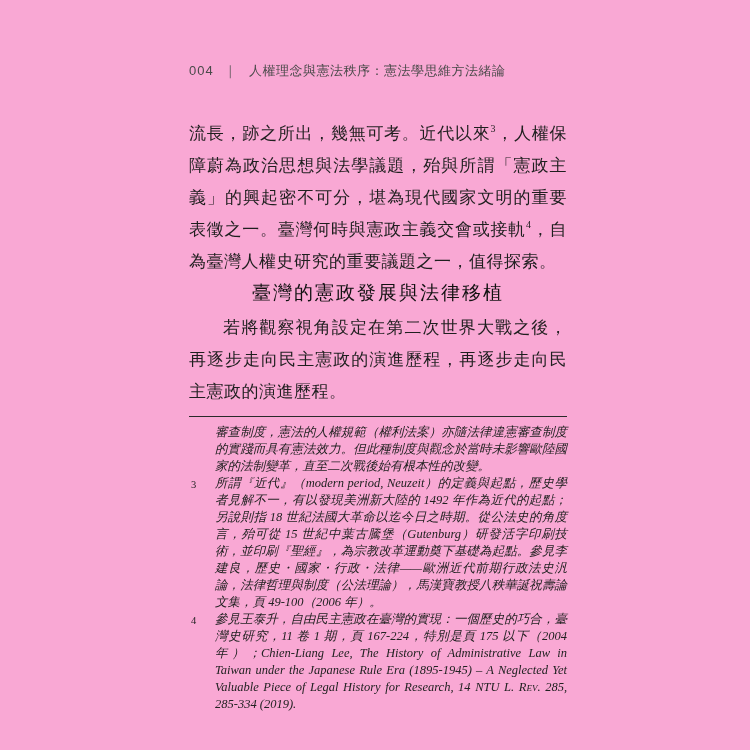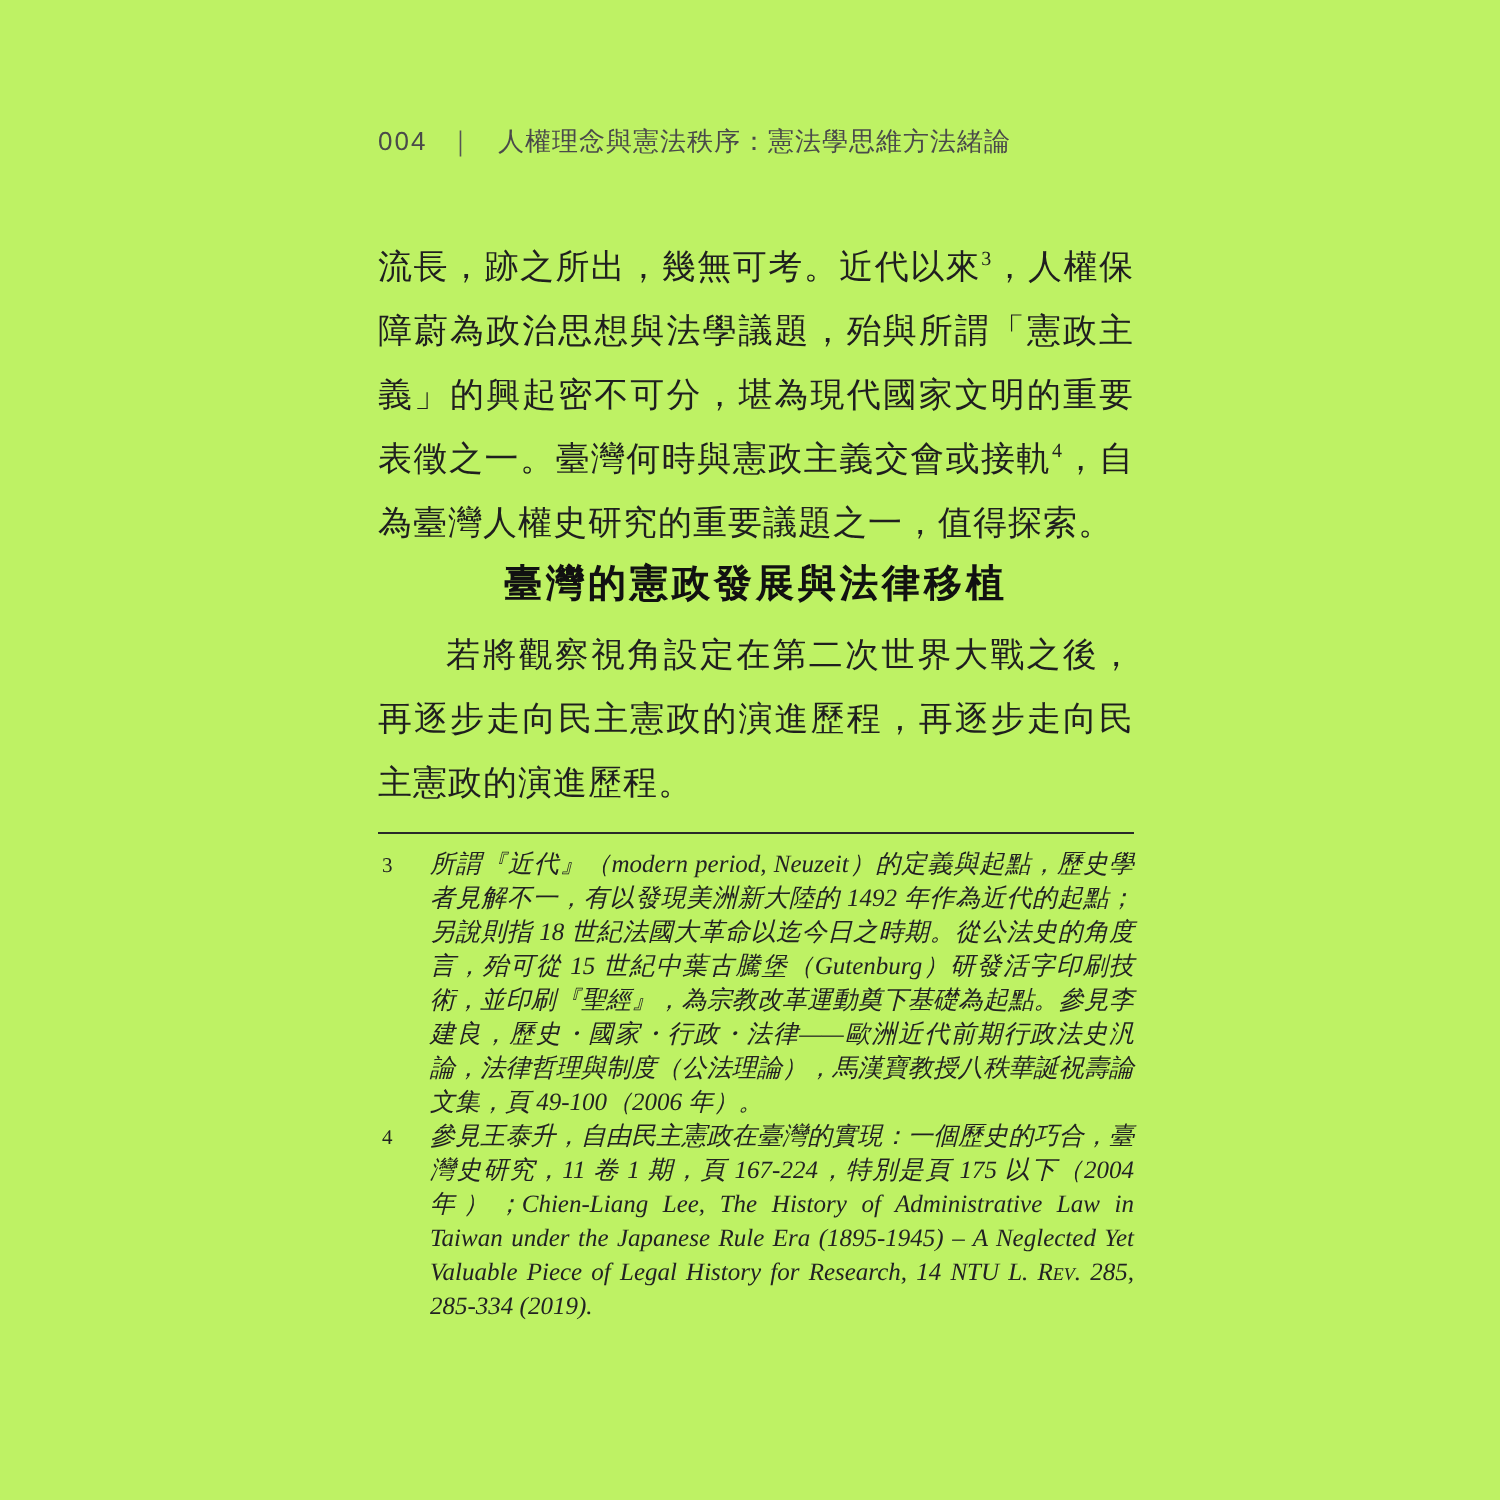--- a/index.html
+++ b/index.html
@@ -6,21 +6,21 @@
   body {
     width: 750px; height: 750px;
     background: #ffffff;
     overflow: hidden;
     font-family: "Liberation Serif", "DejaVu Serif", serif;
     color: #1f1f1f;
   }
   .page {
     position: relative;
     width: 750px; height: 750px;
-    background: #bef264;
+    background: #f9a8d4;
   }
   .running-header {
     position: absolute;
     left: 189px; top: 63px;
     width: 420px;
     font-size: 13px;
     line-height: 16px;
     color: #4a4a4a;
     letter-spacing: 0.5px;
     white-space: nowrap;
@@ -49,21 +49,21 @@
   .p2 { margin-top: 6px; text-indent: 2em; }
   .body-p sup {
     font-size: 10px;
     line-height: 0;
     vertical-align: super;
   }
   .section-heading {
     margin: 2px 0 0 0;
     font-size: 19px;
     line-height: 26px;
-    font-weight: bold;
+    font-weight: normal;
     text-align: center;
     letter-spacing: 2px;
     color: #111;
   }
   .fn-rule {
     margin: 8px 0 0 0;
     border: none;
     border-top: 1.5px solid #2a2a2a;
     width: 100%;
   }
@@ -103,20 +103,21 @@
     <p class="body-p p1"><span>流長，跡之所出，幾無可考。近代以來</span><sup>3</sup><span>，人權保障蔚為政治思想與法學議題，殆與所謂「憲政主義」的興起密不可分，堪為現代國家文明的重要表徵之一。臺灣何時與憲政主義交會或接軌</span><sup>4</sup><span>，自為臺灣人權史研究的重要議題之一，值得探索。</span></p>
 
     <h2 class="section-heading">臺灣的憲政發展與法律移植</h2>
 
     <p class="body-p p2">若將觀察視角設定在第二次世界大戰之後，再逐步走向民主憲政的演進歷程，再逐步走向民主憲政的演進歷程。</p>
 
     <hr class="fn-rule">
 
     <div class="footnotes">
 
+      <p class="fn">審查制度，憲法的人權規範（權利法案）亦隨法律違憲審查制度的實踐而具有憲法效力。但此種制度與觀念於當時未影響歐陸國家的法制變革，直至二次戰後始有根本性的改變。</p>
 
       <p class="fn">
         <span class="fn-num">3</span><span>所謂『近代』（modern period, Neuzeit）的定義與起點，歷史學者見解不一，有以發現美洲新大陸的 1492 年作為近代的起點；另說則指 18 世紀法國大革命以迄今日之時期。從公法史的角度言，殆可從 15 世紀中葉古騰堡（Gutenburg）研發活字印刷技術，並印刷『聖經』，為宗教改革運動奠下基礎為起點。參見李建良，歷史・國家・行政・法律——歐洲近代前期行政法史汎論，法律哲理與制度（公法理論），馬漢寶教授八秩華誕祝壽論文集，頁 49-100（2006 年）。</span>
       </p>
 
       <p class="fn">
         <span class="fn-num">4</span><span>參見王泰升，自由民主憲政在臺灣的實現：一個歷史的巧合，臺灣史研究，11 卷 1 期，頁 167-224，特別是頁 175 以下（2004 年）；</span><span>Chien-Liang Lee, </span><span class="it">The History of Administrative Law in Taiwan under the Japanese Rule Era (1895-1945) – A Neglected Yet Valuable Piece of Legal History for Research</span><span class="sc">, 14 NTU L. Rev. 285, 285-334 (2019).</span>
       </p>
 
     </div>

